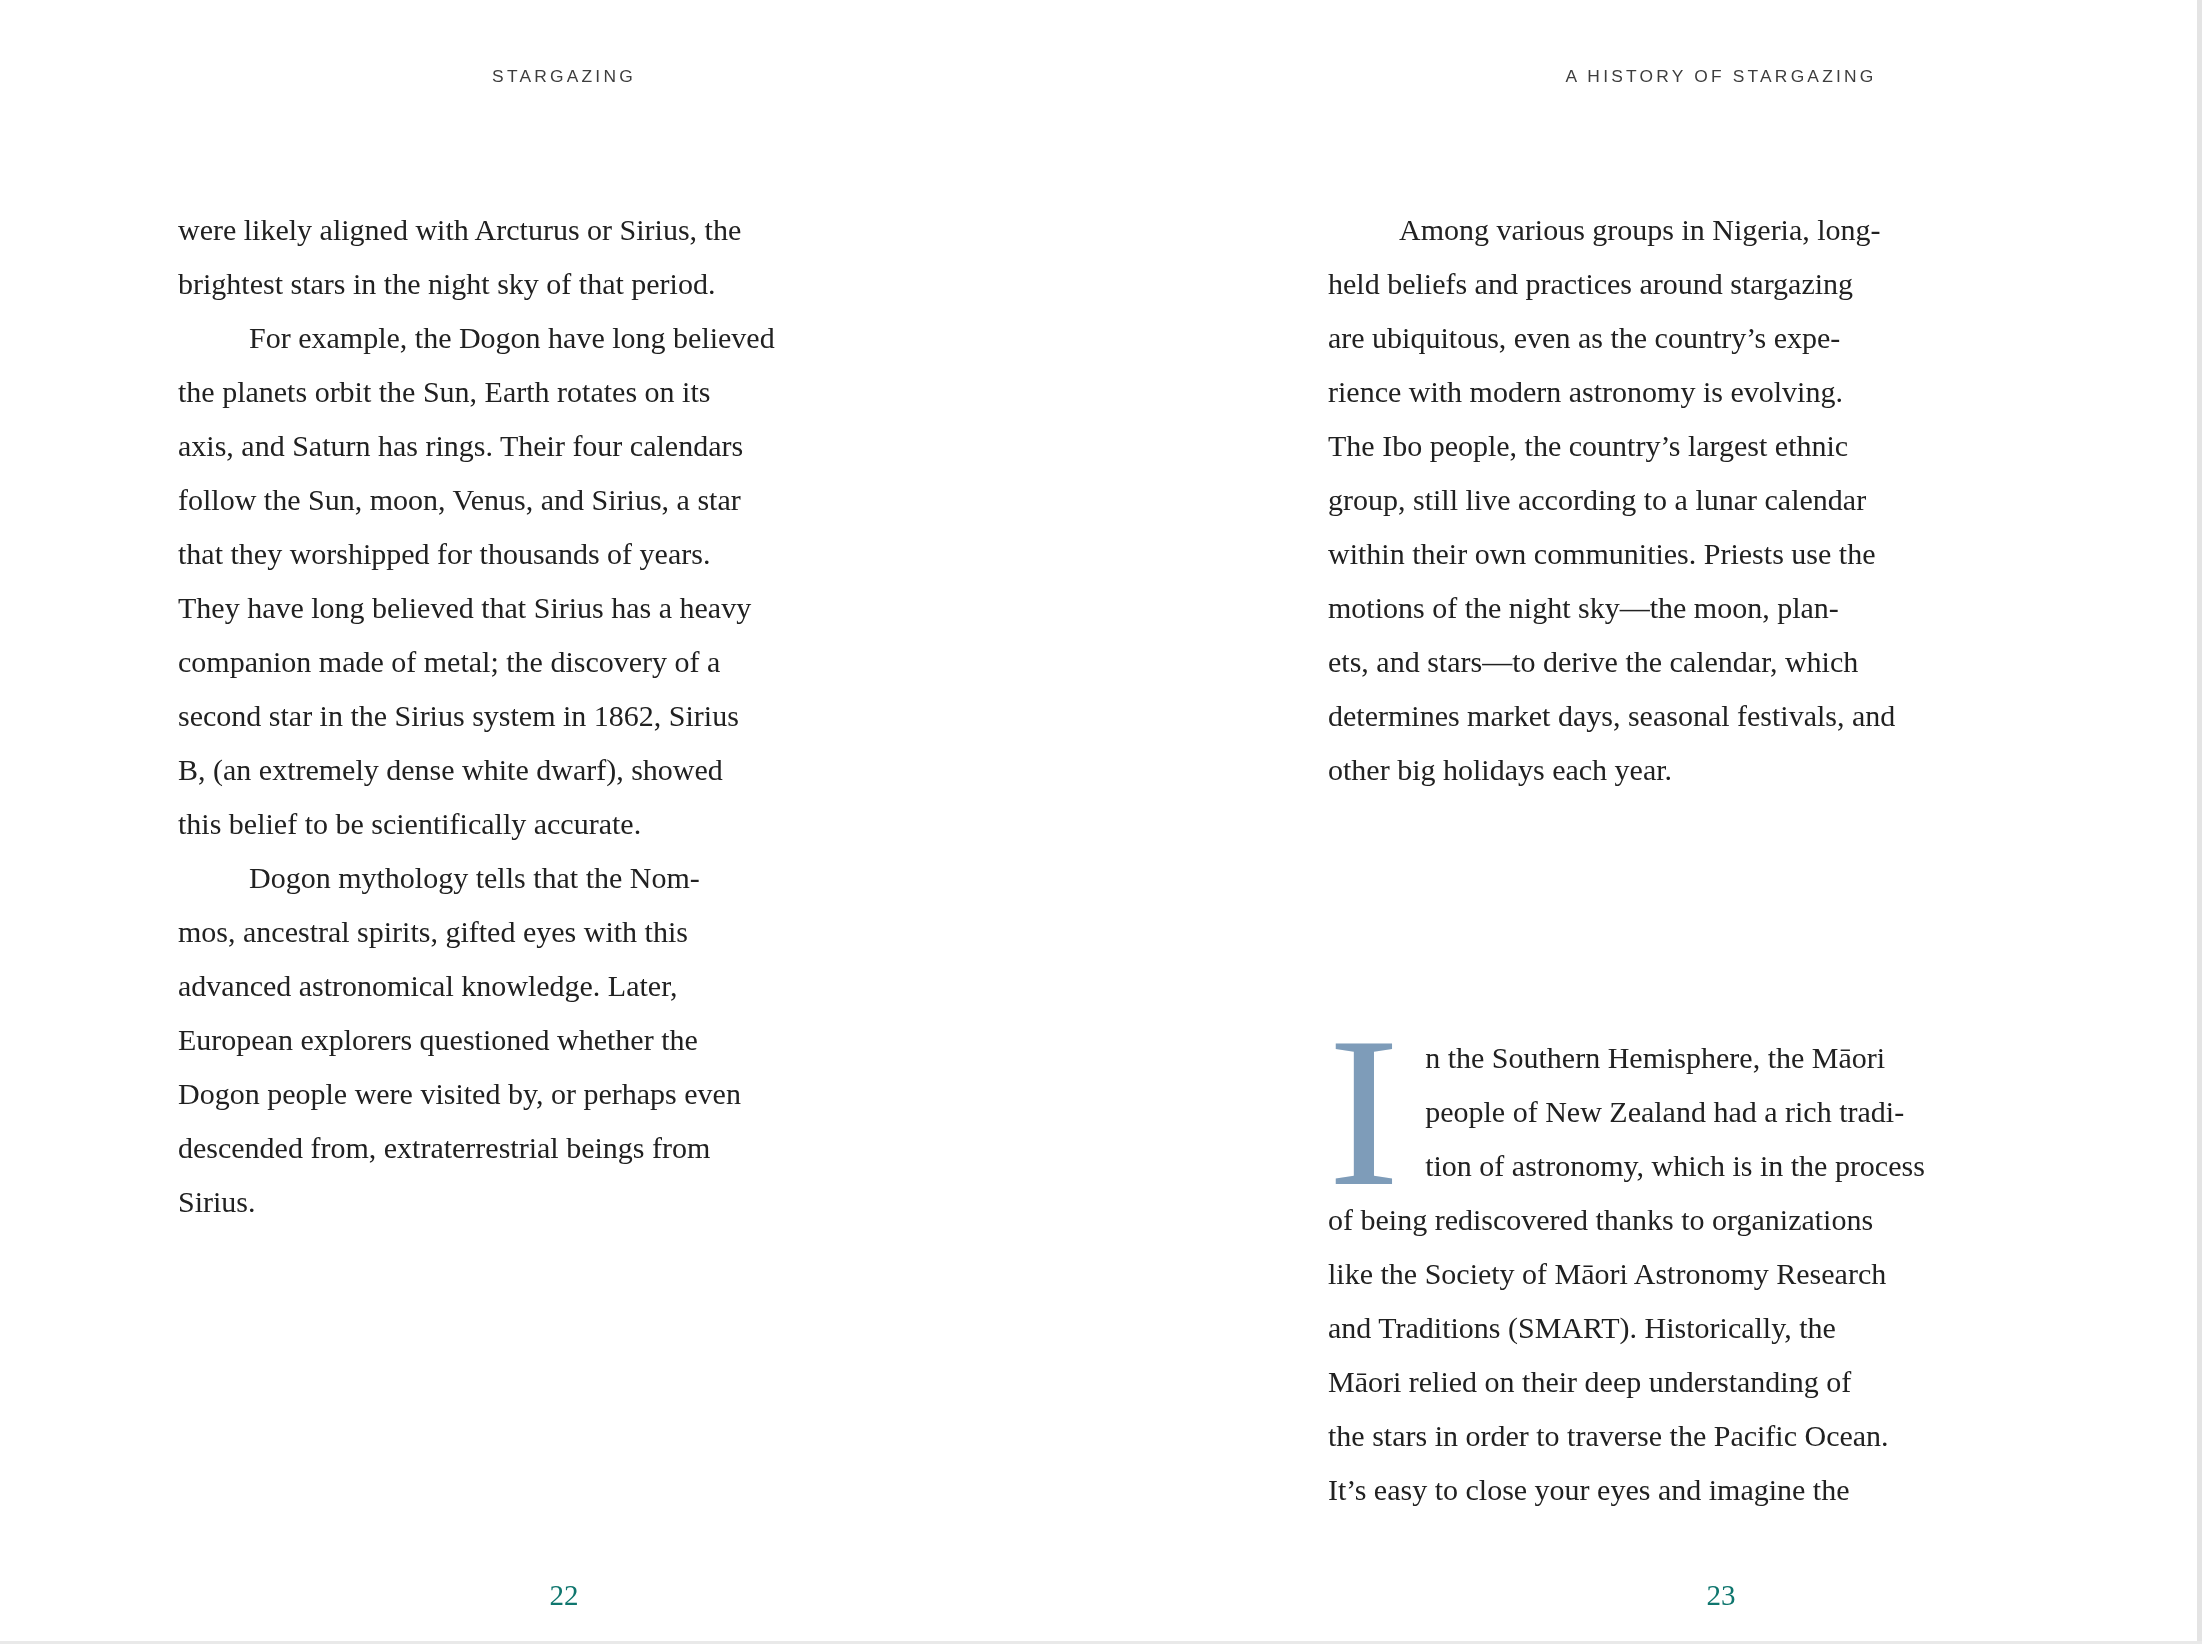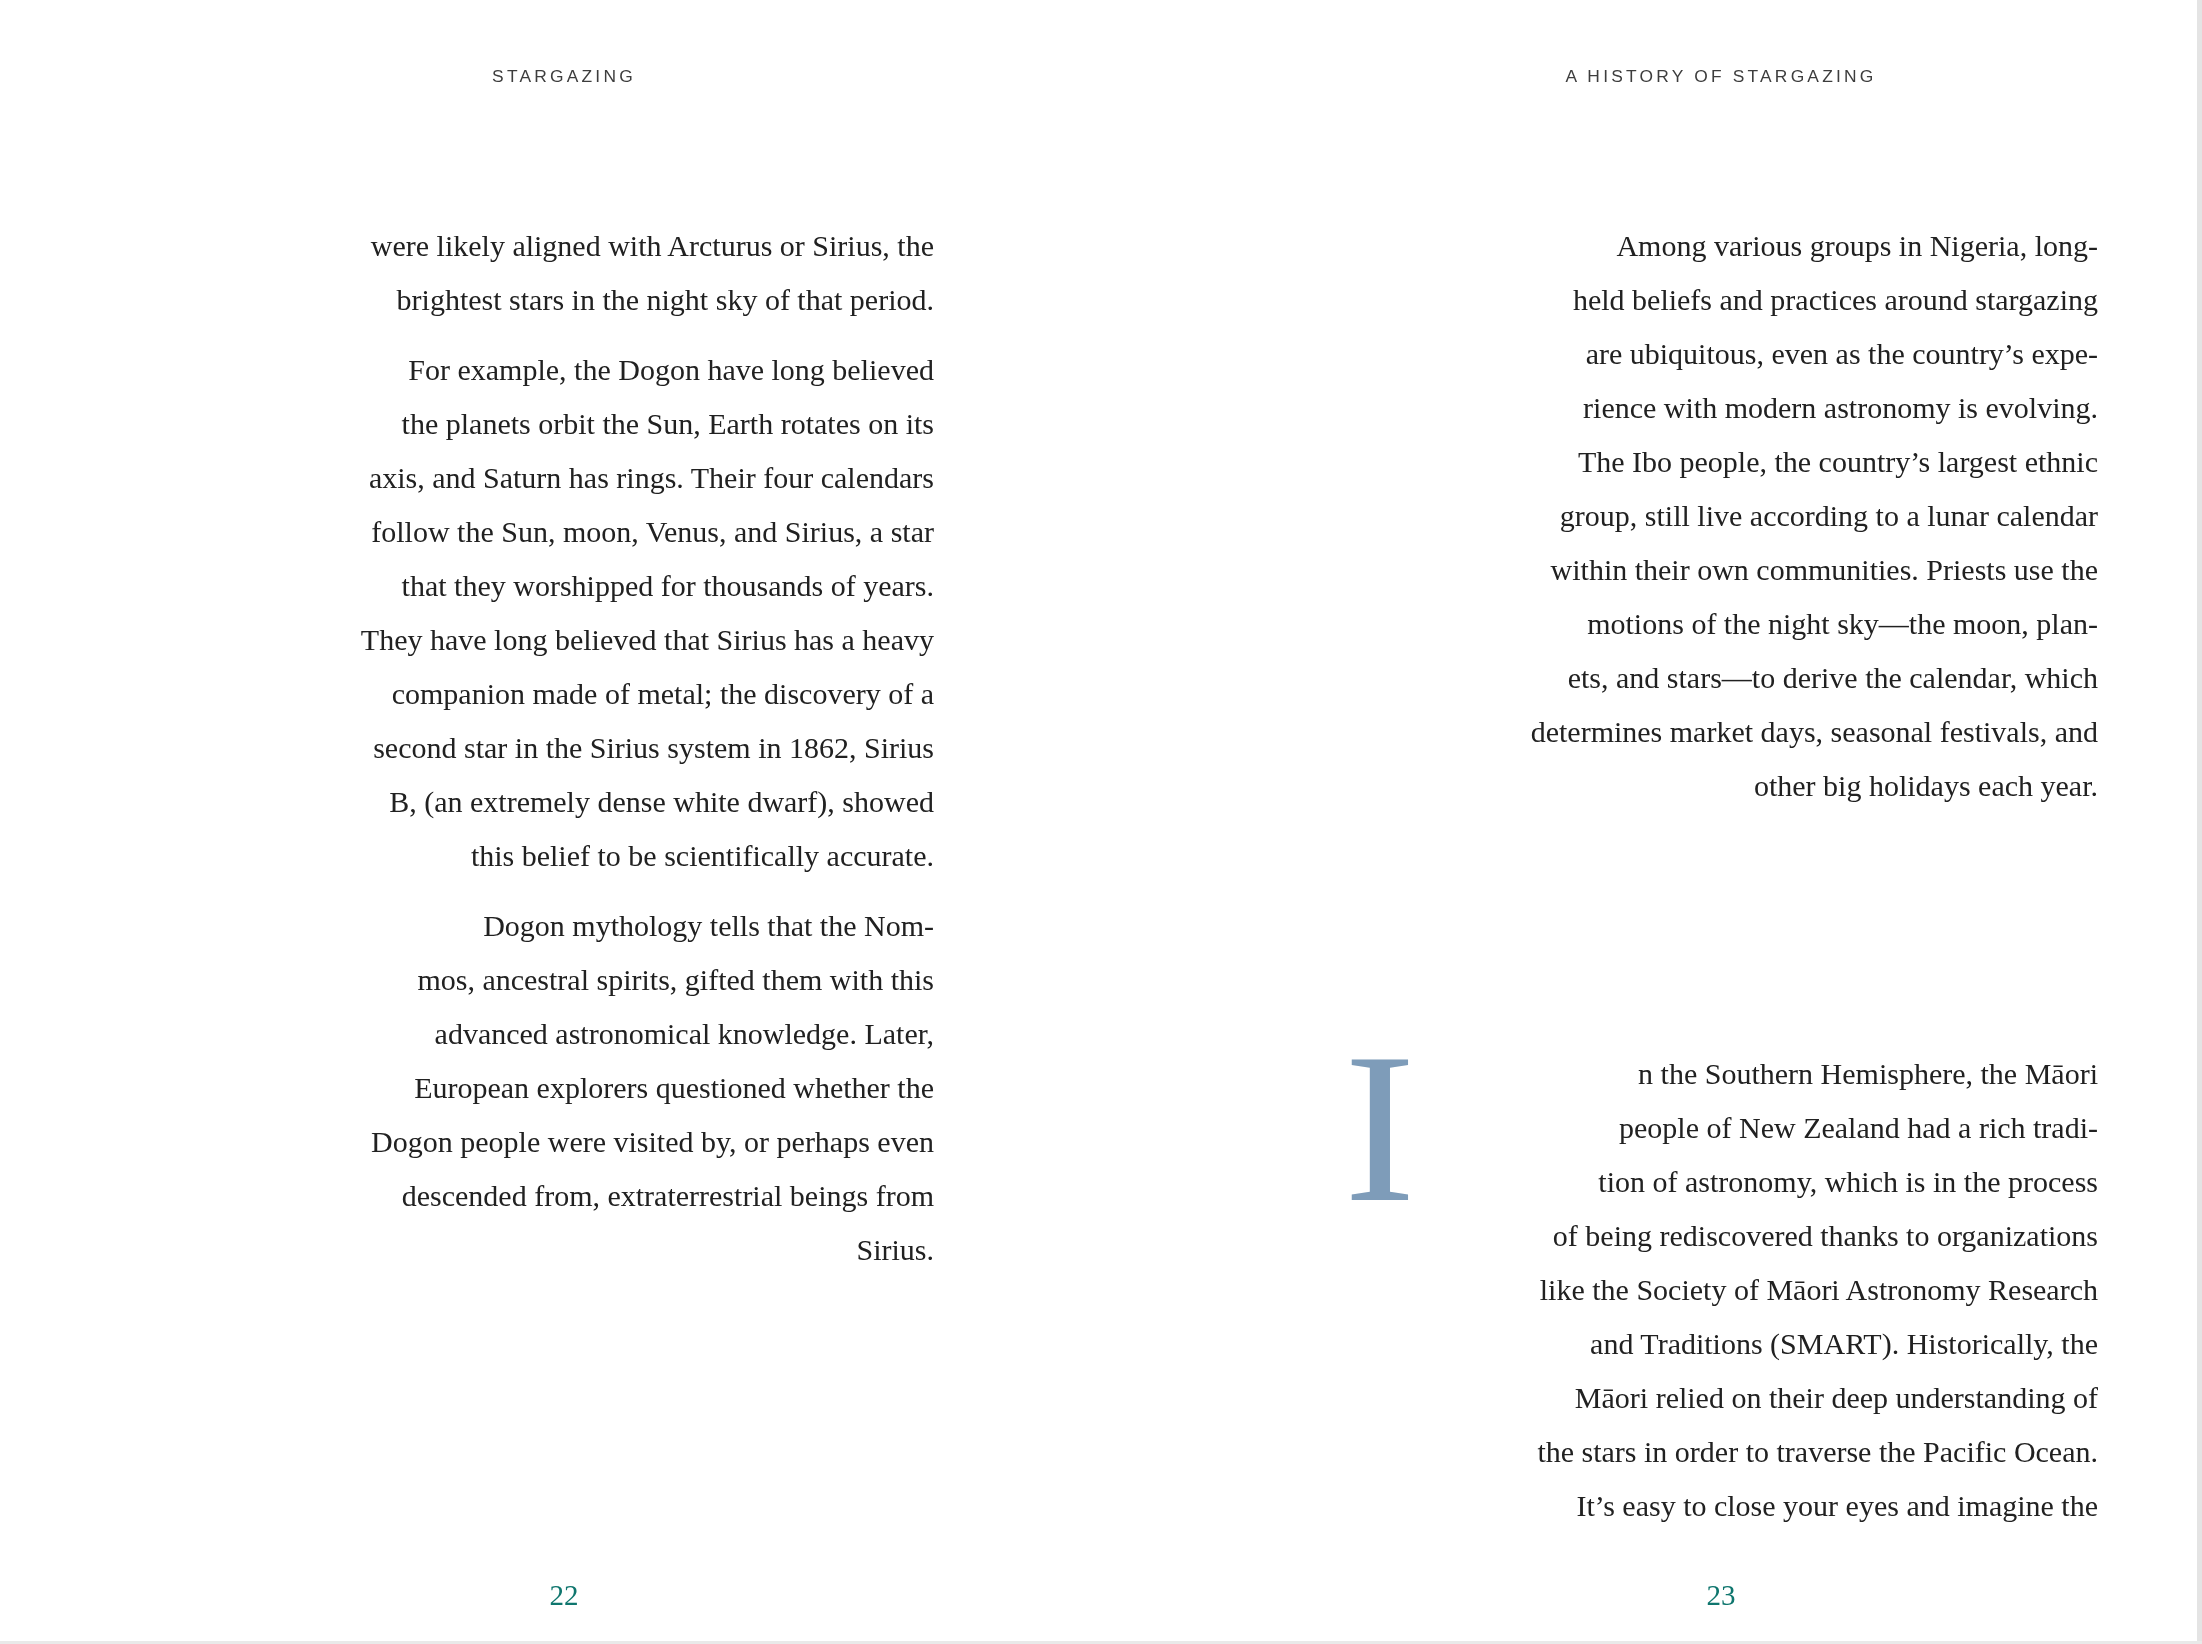--- a/index.html
+++ b/index.html
@@ -35,23 +35,22 @@
 
   .text-block {
     position: absolute;
     left: 0; right: 0;
     font-size: 30px;
     line-height: 54px;
   }
   .text-top { top: 203px; }
 
   .text-block p {
-    margin: 16px;
+    margin: 0;
     white-space: pre-line;
-    text-align: right;
   }
   .indent { text-indent: 71px; }
 
   .section-heading {
     position: absolute;
     top: 925px;
     left: 0; right: 0;
     text-align: center;
     font-family: "Liberation Sans", sans-serif;
     font-weight: 700;
@@ -110,21 +109,21 @@
 the planets orbit the Sun, Earth rotates on its
 axis, and Saturn has rings. Their four calendars
 follow the Sun, moon, Venus, and Sirius, a star
 that they worshipped for thousands of years.
 They have long believed that Sirius has a heavy
 companion made of metal; the discovery of a
 second star in the Sirius system in 1862, Sirius
 B, (an extremely dense white dwarf), showed
 this belief to be scientifically accurate.</p>
       <p class="indent">Dogon mythology tells that the Nom-
-mos, ancestral spirits, gifted them with this
+mos, ancestral spirits, gifted eyes with this
 advanced astronomical knowledge. Later,
 European explorers questioned whether the
 Dogon people were visited by, or perhaps even
 descended from, extraterrestrial beings from
 Sirius.</p>
     </div>
 
     <div class="page-number">22</div>
   </div>
 

